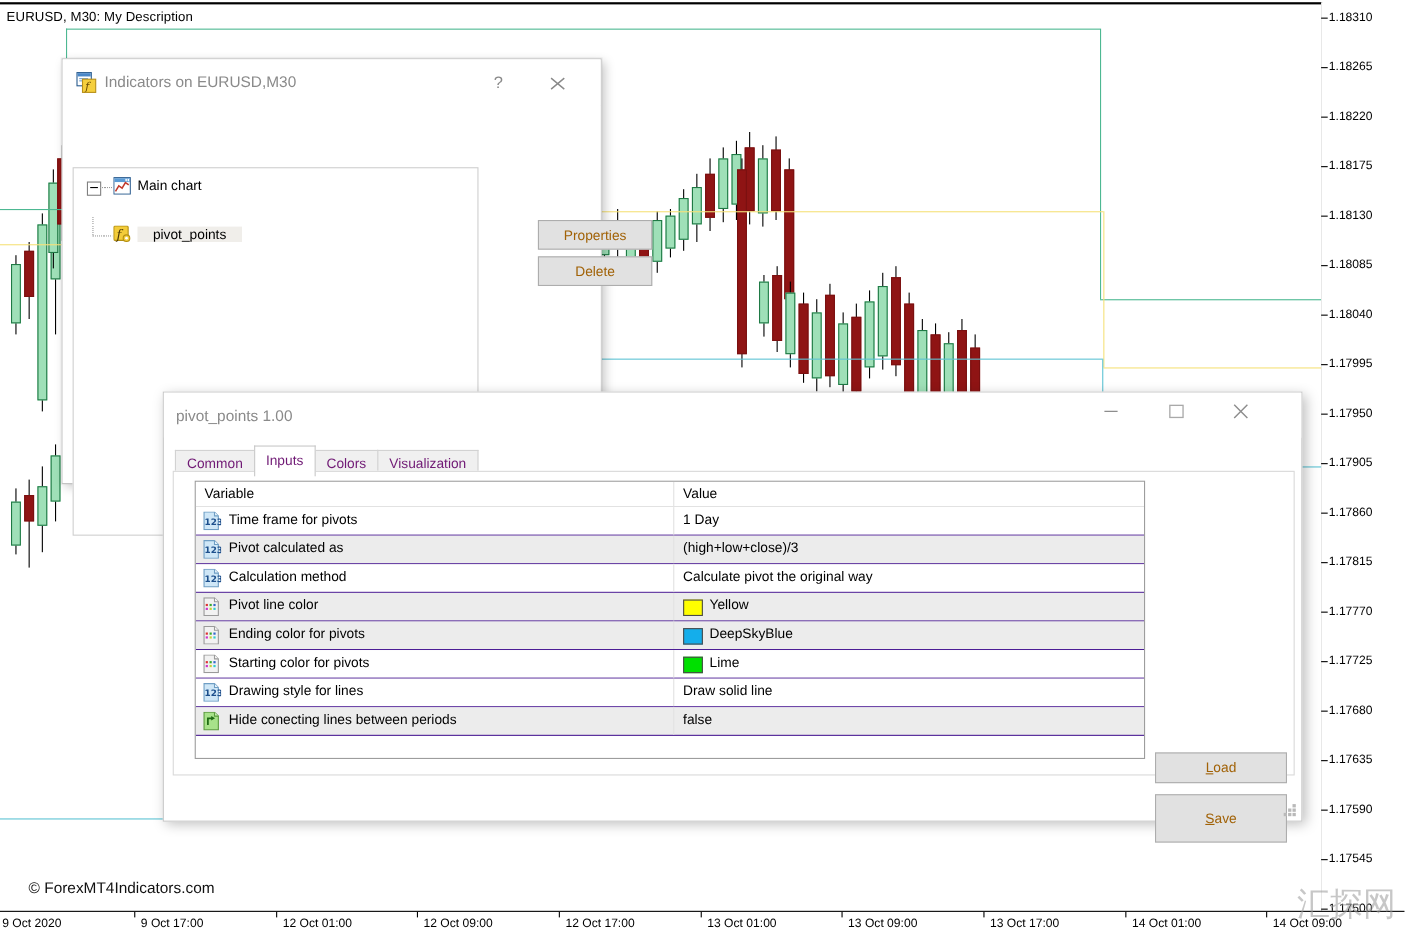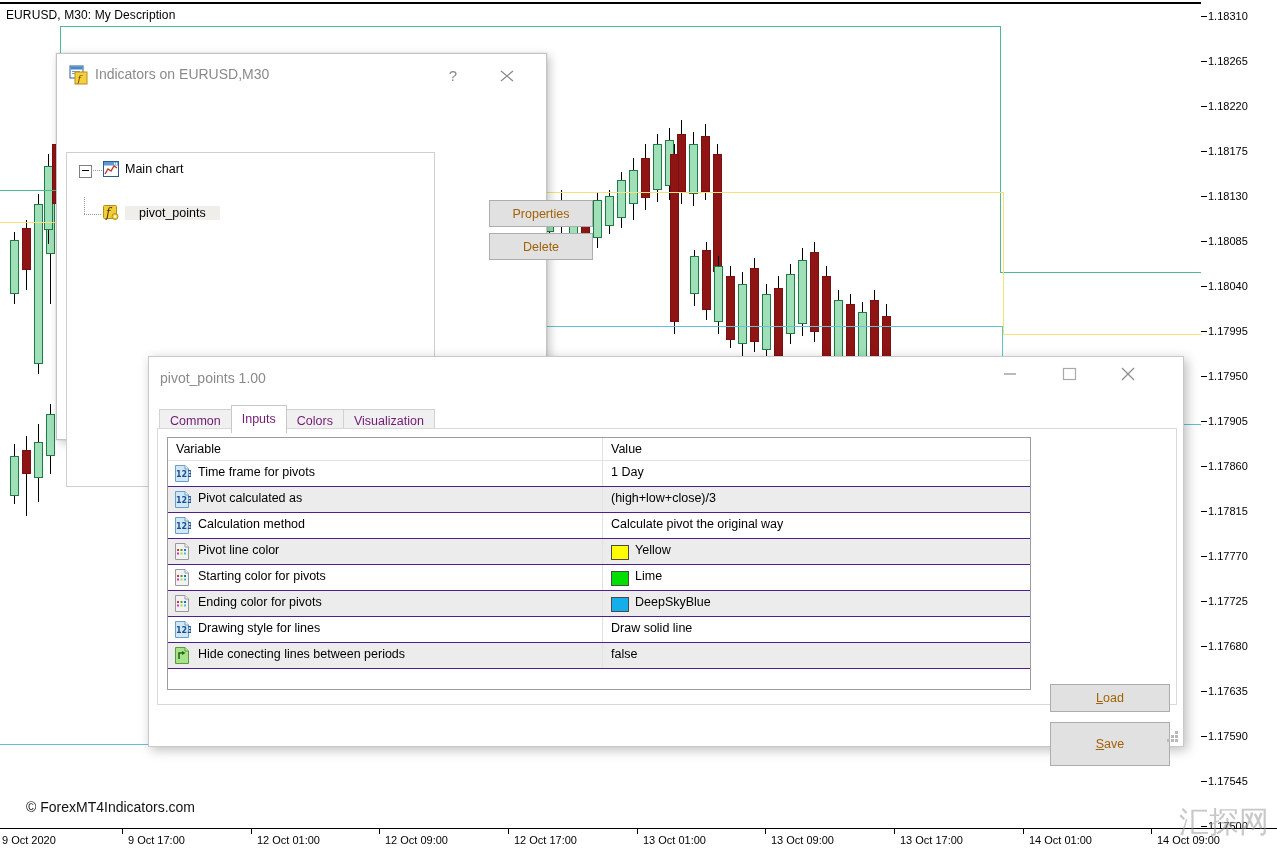--- a/index.html
+++ b/index.html
@@ -96,21 +96,21 @@
   .tab{
     position:relative;display:inline-block;height:24px;line-height:23px;
     padding:0 10px;font-size:12.5px;color:#701a75;background:#f0f0f0;
     border:1px solid #d2d2d2;border-bottom:none;margin-right:-1px;cursor:default;
     box-sizing:border-box;vertical-align:bottom;
   }
   .tab.active{background:#fff;border-color:#c8c8c8;height:28px;line-height:27px;top:0;z-index:3;}
   .tab-underline{position:absolute;left:10px;top:71px;width:1014px;height:1px;background:#fff;}
 
   .panel{position:absolute;left:8px;top:71px;width:1018px;height:275px;background:#fff;border:1px solid #d9d9d9;}
-  .grid{position:absolute;left:9px;top:8px;width:862px;height:251px;border:1px solid #9d9d9d;background:#fff;overflow:hidden;}
+  .grid{position:absolute;left:19px;top:8px;width:862px;height:251px;border:1px solid #9d9d9d;background:#fff;overflow:hidden;}
   .grow{position:relative;height:25px;border-bottom:1px solid #4c1d95;background:#fff;}
   .grow.alt{background:#ececec;}
   .grow.head{height:22px;border-bottom:1px solid #e2e2e2;background:#fff;}
   .gc-var{position:absolute;left:0;top:0;width:434px;height:100%;}
   .gc-val{position:absolute;left:434px;top:0;right:0;height:100%;border-left:1px solid #e2e2e2;}
   .gtxt{position:absolute;top:4px;font-size:12.5px;color:#000;white-space:nowrap;}
   .gc-var .gtxt{left:30px;}
   .gc-var.nohdr .gtxt{left:8px;}
   .gc-val .gtxt{left:8px;}
   .gc-val.swatchrow .gtxt{left:32px;}
@@ -577,56 +577,56 @@
                 <rect x="6.5" y="9.5" width="2" height="2" fill="#cc3"></rect>
                 <rect x="10" y="9.5" width="2" height="2" fill="#3cc"></rect>
               </svg></span>
             <span class="gtxt">Pivot line color</span>
           </div>
           <div class="gc-val swatchrow">
             <span class="swatch" style="background:#FFFF00"></span>
             <span class="gtxt">Yellow</span>
           </div>
         </div>
-        <div class="grow">
+        <div class="grow alt">
           <div class="gc-var">
             <span class="rico"><svg width="17" height="17" viewBox="0 0 17 17">
                 <path d="M1.5 0.5 H11 L14.5 4 V16.5 H1.5 Z" fill="#f2f2f2" stroke="#9a9a9a"></path>
                 <path d="M11 0.5 V4 H14.5" fill="#fbfbfb" stroke="#9a9a9a"></path>
                 <rect x="3" y="6" width="2" height="2" fill="#d33"></rect>
                 <rect x="6.5" y="6" width="2" height="2" fill="#3a3"></rect>
                 <rect x="10" y="6" width="2" height="2" fill="#36c"></rect>
                 <rect x="3" y="9.5" width="2" height="2" fill="#c3c"></rect>
                 <rect x="6.5" y="9.5" width="2" height="2" fill="#cc3"></rect>
                 <rect x="10" y="9.5" width="2" height="2" fill="#3cc"></rect>
               </svg></span>
-            <span class="gtxt">Starting color for pivots</span>
+            <span class="gtxt">Ending color for pivots</span>
           </div>
           <div class="gc-val swatchrow">
-            <span class="swatch" style="background:#00E000"></span>
-            <span class="gtxt">Lime</span>
-          </div>
-        </div>
-        <div class="grow alt">
+            <span class="swatch" style="background:#14AEEB"></span>
+            <span class="gtxt">DeepSkyBlue</span>
+          </div>
+        </div>
+        <div class="grow">
           <div class="gc-var">
             <span class="rico"><svg width="17" height="17" viewBox="0 0 17 17">
                 <path d="M1.5 0.5 H11 L14.5 4 V16.5 H1.5 Z" fill="#f2f2f2" stroke="#9a9a9a"></path>
                 <path d="M11 0.5 V4 H14.5" fill="#fbfbfb" stroke="#9a9a9a"></path>
                 <rect x="3" y="6" width="2" height="2" fill="#d33"></rect>
                 <rect x="6.5" y="6" width="2" height="2" fill="#3a3"></rect>
                 <rect x="10" y="6" width="2" height="2" fill="#36c"></rect>
                 <rect x="3" y="9.5" width="2" height="2" fill="#c3c"></rect>
                 <rect x="6.5" y="9.5" width="2" height="2" fill="#cc3"></rect>
                 <rect x="10" y="9.5" width="2" height="2" fill="#3cc"></rect>
               </svg></span>
-            <span class="gtxt">Ending color for pivots</span>
+            <span class="gtxt">Starting color for pivots</span>
           </div>
           <div class="gc-val swatchrow">
-            <span class="swatch" style="background:#14AEEB"></span>
-            <span class="gtxt">DeepSkyBlue</span>
+            <span class="swatch" style="background:#00E000"></span>
+            <span class="gtxt">Lime</span>
           </div>
         </div>
         <div class="grow">
           <div class="gc-var">
             <span class="rico"><svg width="17" height="17" viewBox="0 0 17 17">
                 <path d="M1.5 0.5 H11 L14.5 4 V16.5 H1.5 Z" fill="#cfe7f7" stroke="#6f9ec4"></path>
                 <path d="M11 0.5 V4 H14.5" fill="#eaf5fc" stroke="#6f9ec4"></path>
                 <text x="2" y="12" font-size="8" font-weight="bold" font-family="DejaVu Sans, sans-serif" fill="#1d4f8c">123</text>
               </svg></span>
             <span class="gtxt">Drawing style for lines</span>

